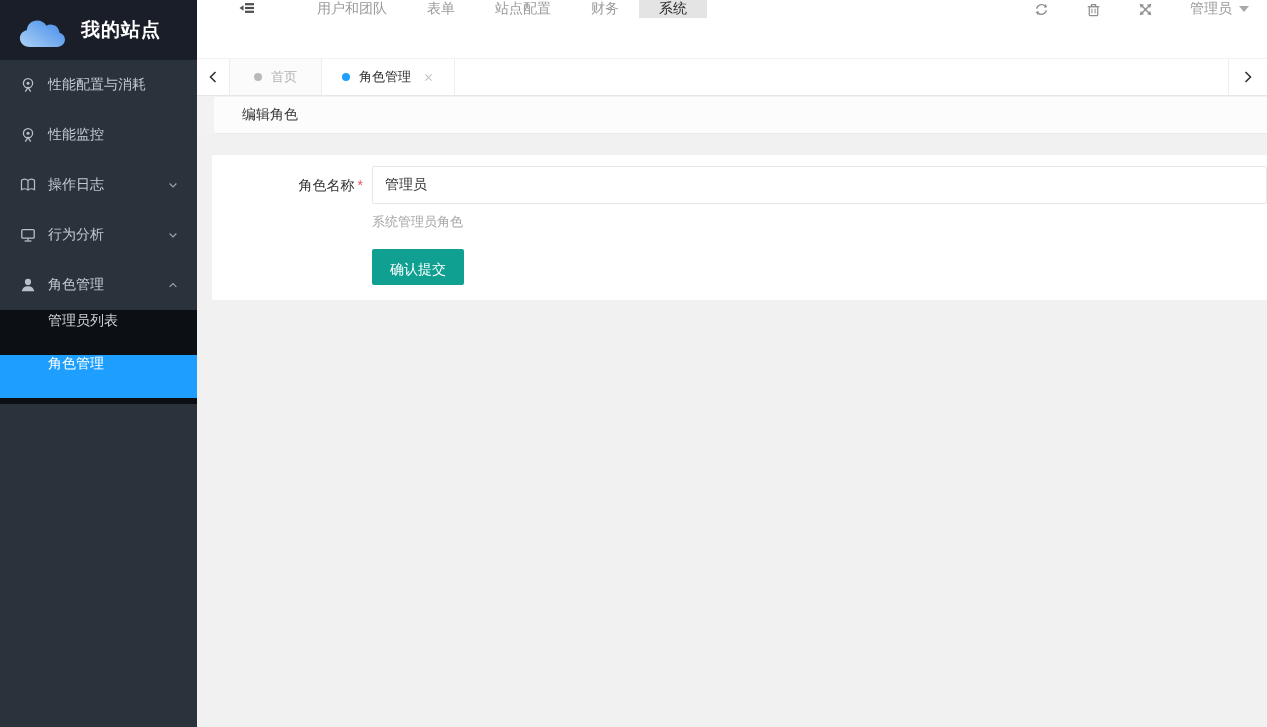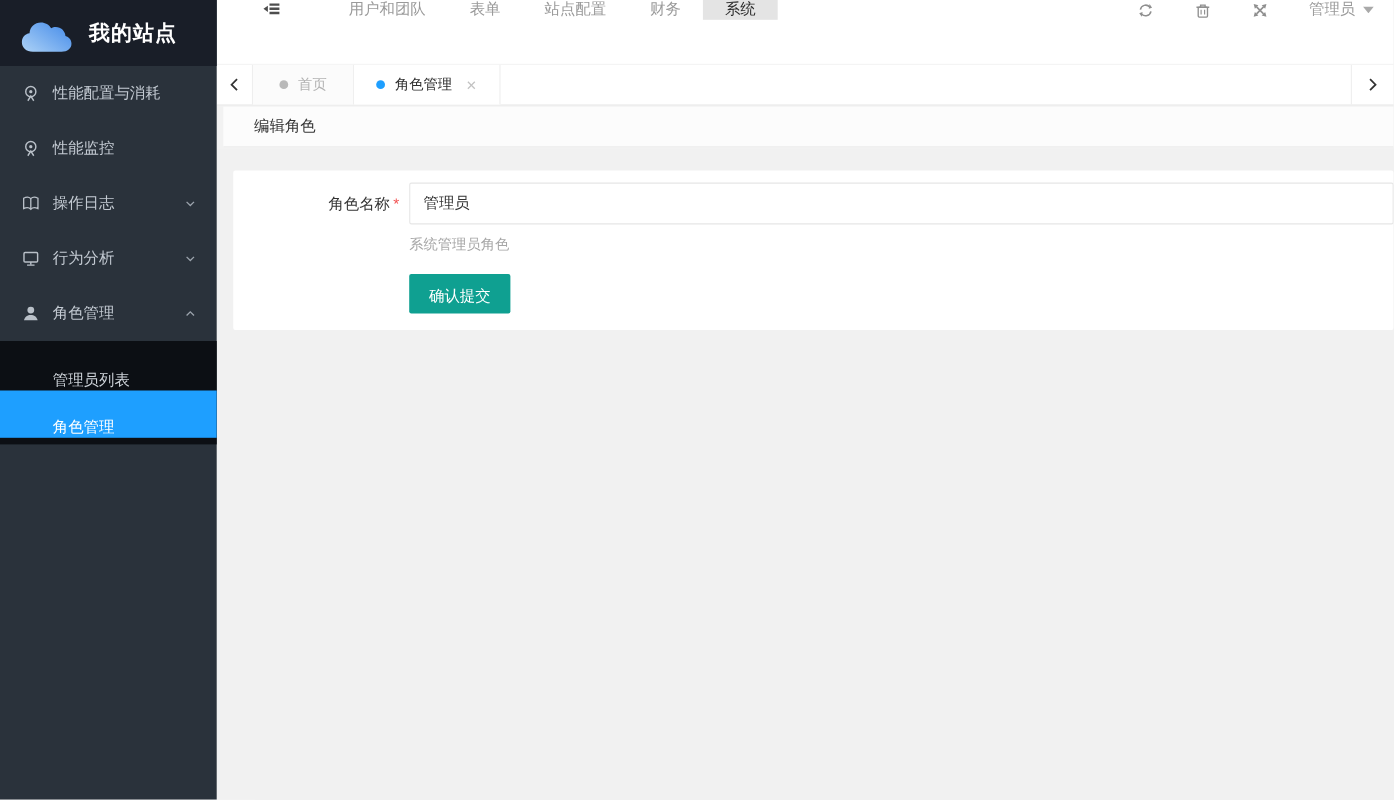--- a/index.html
+++ b/index.html
@@ -8,21 +8,21 @@
   svg { display:block; }
 
   
   .sidebar { position:absolute; left:0; top:0; width:197px; height:727px; background:#2a323b; z-index:5; }
   .logo { height:60px; background:#191e28; display:flex; align-items:center; padding-left:16px; gap:13px; cursor:pointer; }
   .logo-title { color:#ffffff; font-size:19px; font-weight:bold; letter-spacing:1px; }
   .menu-item { height:50px; display:flex; align-items:center; padding:0 18px 0 20px; color:#c3cad2; font-size:14px; cursor:pointer; }
   .menu-item .mi-icon { width:16px; height:16px; margin-right:12px; color:#b9c0c8; flex:none; }
   .menu-item .mi-chevron { margin-left:auto; color:#9aa2ab; }
   .submenu { background:#0c0f14; padding:2px 0 6px 0; }
-  .submenu-item { height:43px; display:flex; align-items:flex-end; padding-left:48px; color:#ced3d9; font-size:14px; cursor:pointer; }
+  .submenu-item { height:43px; display:flex; align-items:flex-start; padding-left:48px; color:#ced3d9; font-size:14px; cursor:pointer; }
   .submenu-item.active { background:#1e9fff; color:#ffffff; }
 
   
   .header { position:absolute; left:197px; top:0; right:0; height:59px; background:#ffffff; border-bottom:1px solid #f2f2f2; display:flex; align-items:flex-start; }
   .collapse-btn { width:100px; display:flex; align-items:center; justify-content:center; color:#4d4d4d; cursor:pointer; }
   .topnav { display:flex; align-items:stretch; }
   .topnav-item { padding:0 20px; display:flex; align-items:center; color:#9a9a9a; font-size:14px; cursor:pointer; }
   .topnav-item.active { background:#e4e4e4; color:#2b2b2b; }
   .header-right { margin-left:auto; display:flex; align-items:center; gap:37px; padding-right:18px; color:#8f8f8f; }
   .hdr-icon-btn { color:#8f8f8f; cursor:pointer; }
@@ -35,21 +35,21 @@
   .tab-arrow.right { margin-left:auto; width:39px; border-left:1px solid #eeeeee; }
   .tab { display:flex; align-items:center; gap:9px; padding:0 20px; border-right:1px solid #eeeeee; font-size:13px; cursor:pointer; }
   .tab.home { color:#b3b3b3; background:#fbfbfb; padding:0 24px;align-items:center; }
   .tab.active { color:#2d2d2d; background:#ffffff; }
   .tab-dot { width:8px; height:8px; border-radius:50%; flex:none; }
   .tab.home .tab-dot { background:#b9b9b9; }
   .tab.active .tab-dot { background:#1e9fff; }
   .tab-close { margin-left:3px; color:#c2c2c2; cursor:pointer; }
 
   
-  .pagetitle-bar { position:absolute; left:203px; top:97px; right:0; height:37px; background:#fcfcfc; border-bottom:1px solid #ececec; display:flex; align-items:center; padding-left:28px; font-size:14px; color:#333333; }
+  .pagetitle-bar { position:absolute; left:214px; top:97px; right:0; height:37px; background:#fcfcfc; border-bottom:1px solid #ececec; display:flex; align-items:center; padding-left:28px; font-size:14px; color:#333333; }
 
   
   .content { position:absolute; left:197px; top:135px; right:0; bottom:0; background:#f1f1f1; }
   .card { margin:20px 0 16px 15px; background:#ffffff; border-radius:2px; padding:11px 0 15px 0; }
   .form-row { display:flex; align-items:flex-start; }
   .form-label { width:160px; flex:none; text-align:right; padding-right:9px; line-height:38px; font-size:14px; color:#333333; }
   .req { color:#f25252; margin-left:3px; }
   .form-field { flex:1; min-width:0; }
   .text-input { width:100%; height:38px; border:1px solid #e6e6e6; border-radius:2px; padding:0 12px; font-size:14px; color:#333333; outline:none; font-family:inherit; background:#fff; }
   .help-text { margin-top:9px; font-size:13px; color:#a6a6a6; }

